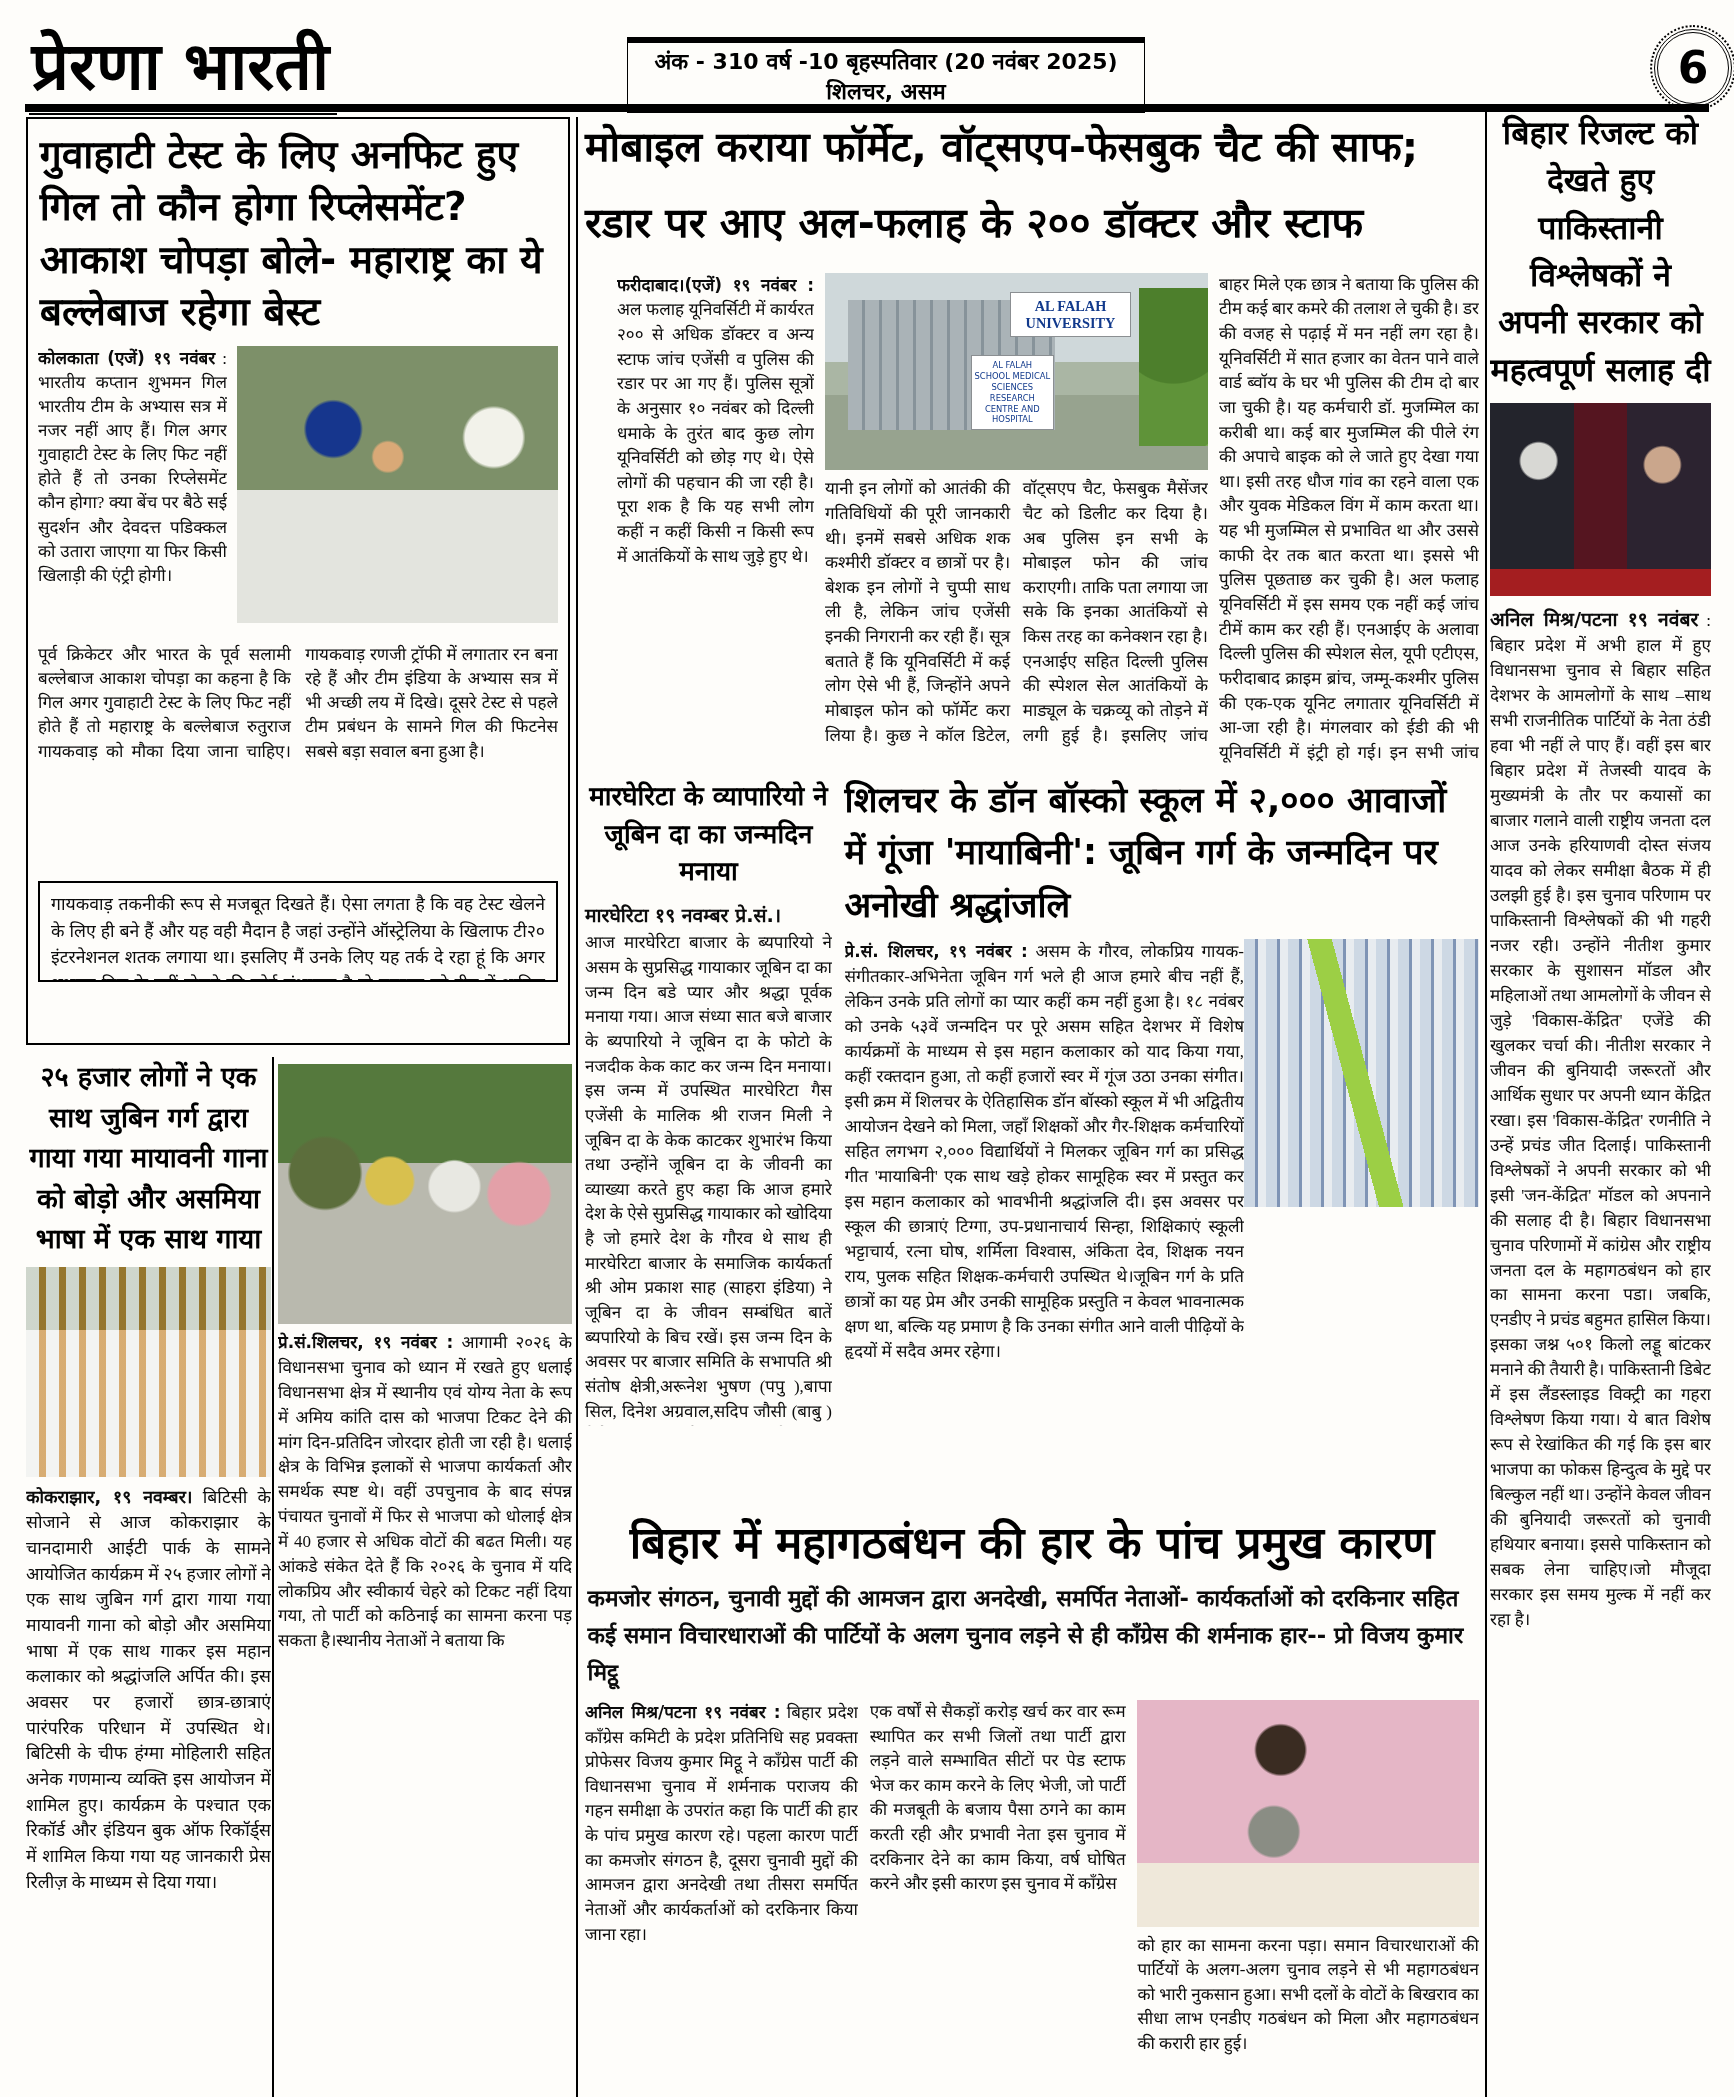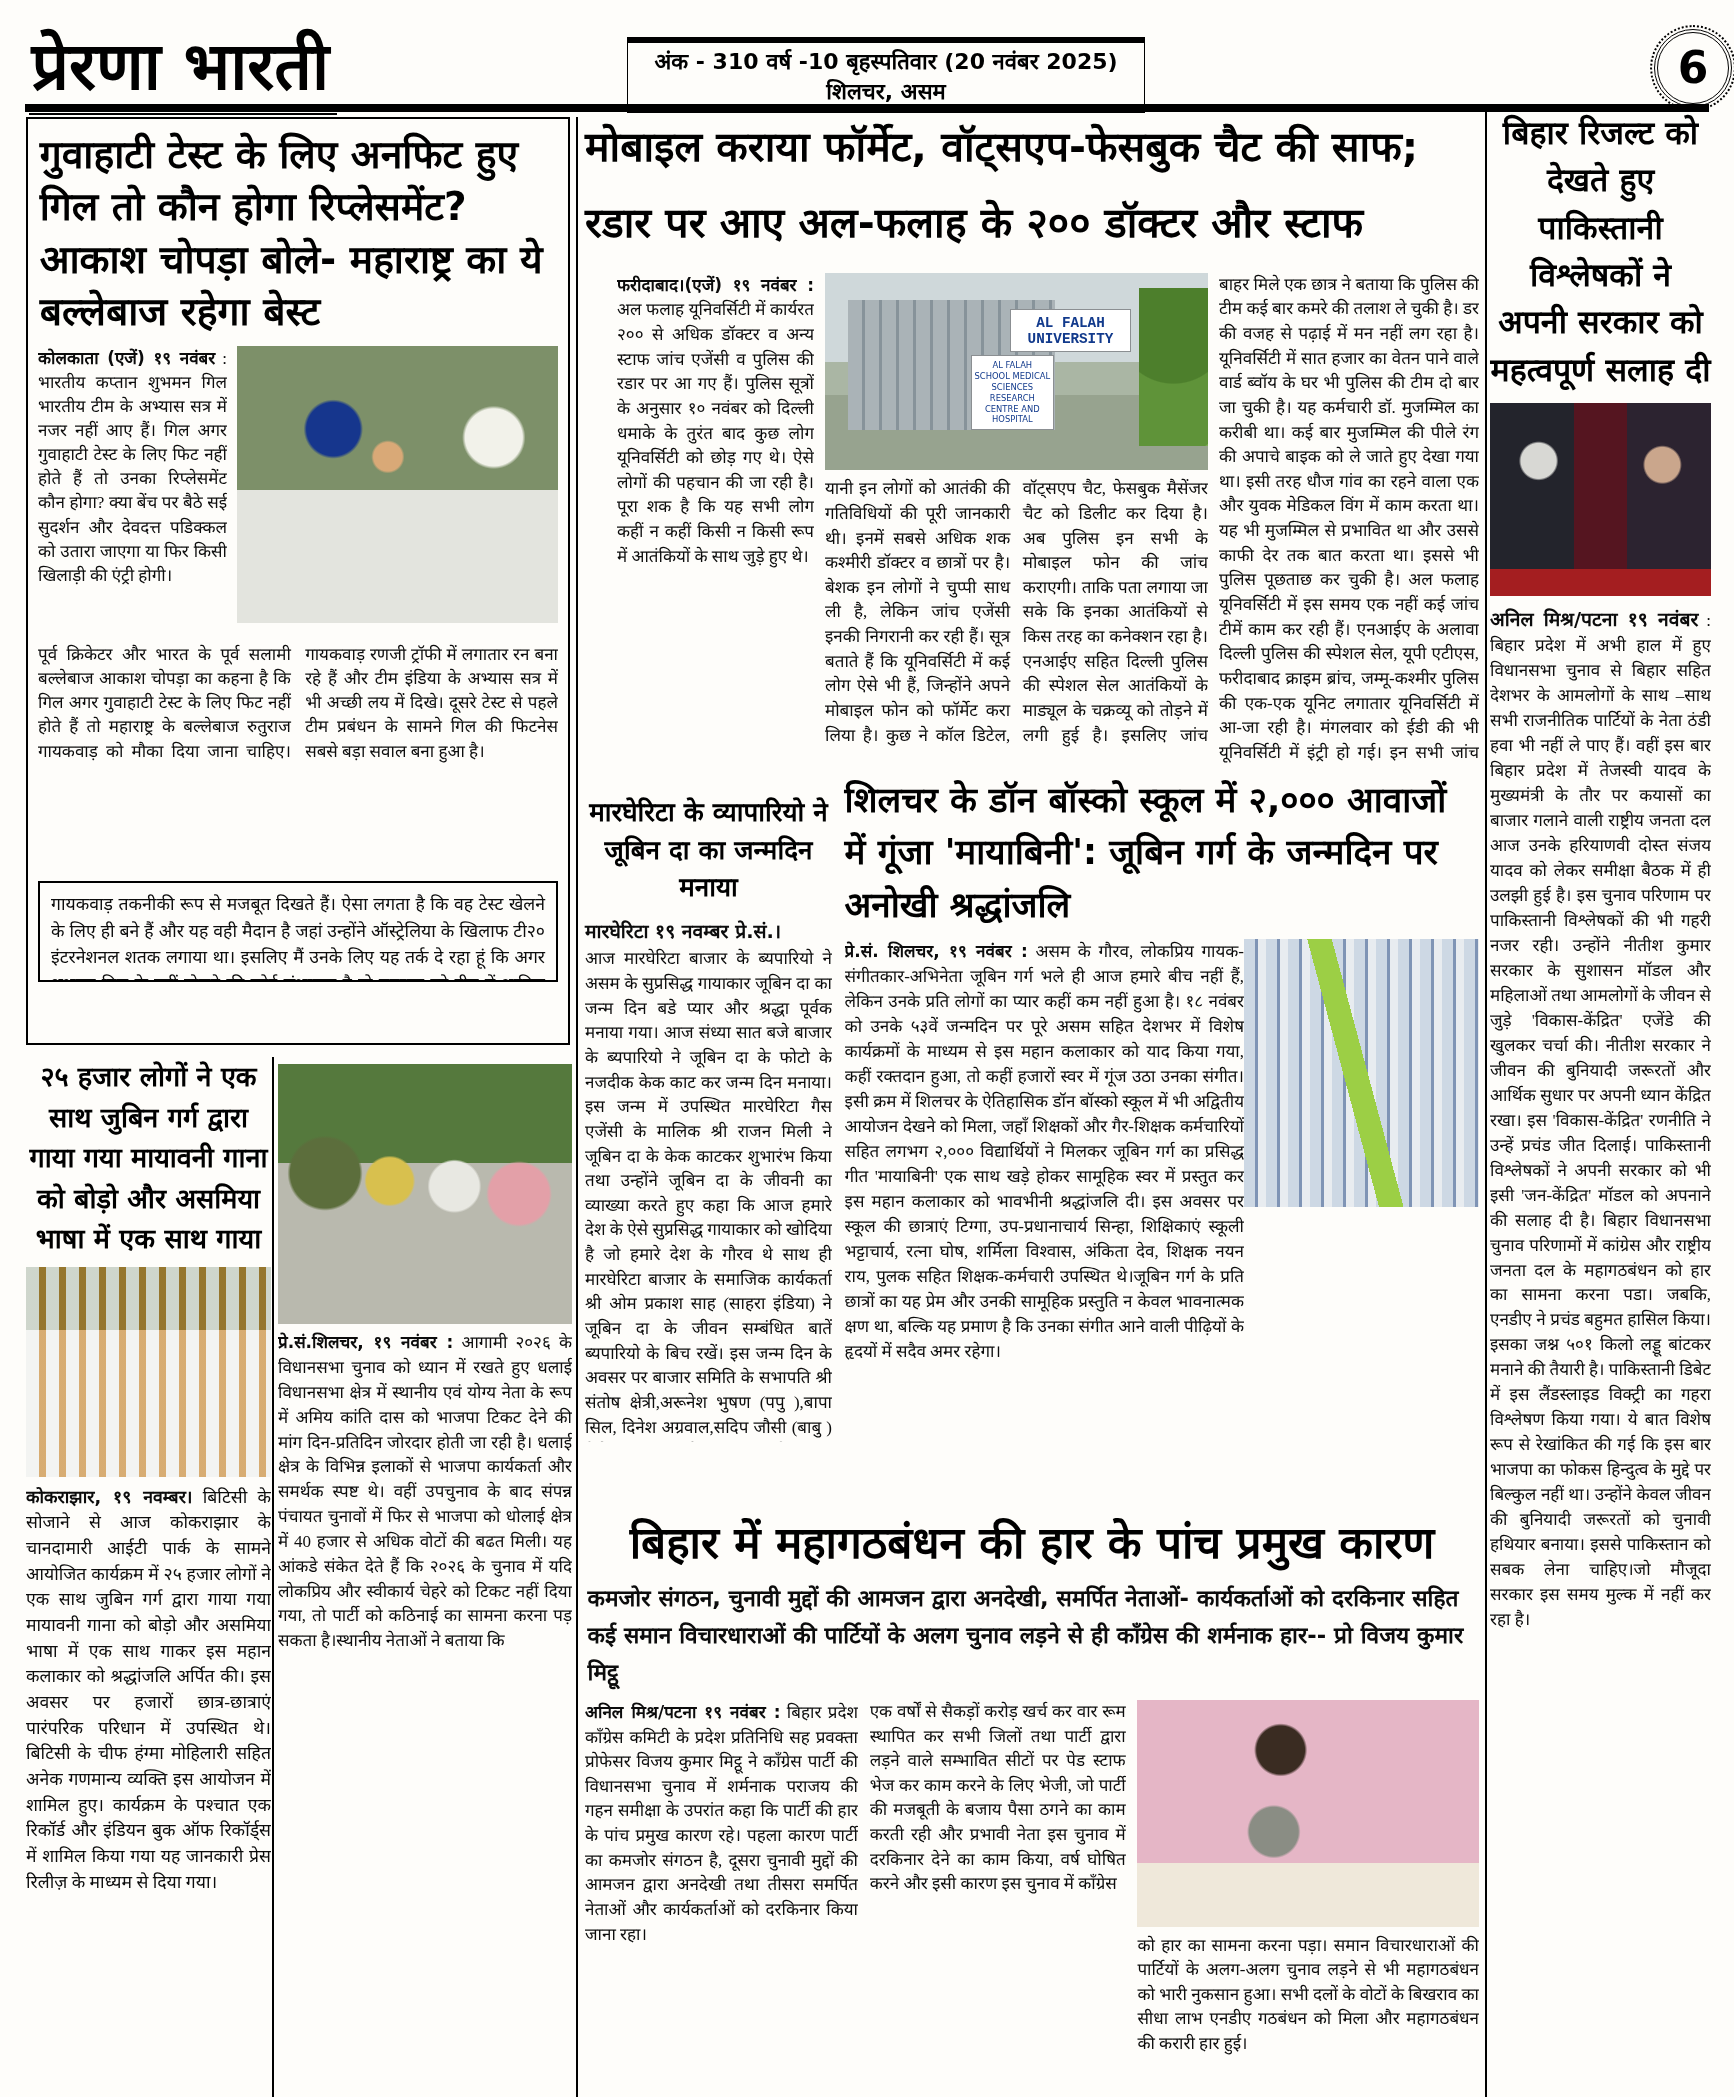--- a/index.html
+++ b/index.html
@@ -40,27 +40,27 @@
   .a2-headline{font-size:41px;line-height:1.85;}
   .a2-toprow{display:flex;gap:11px;margin-top:11px;height:491px;}
   .a2-col1{width:197px;font-size:17px;line-height:1.45;margin-left:32px;}
   .a2-mid{flex:1;display:flex;flex-direction:column;gap:7.6px;}
   .a2-photo{height:197px;background:linear-gradient(180deg,#cfd8da 0 45%,#aab6a4 45% 62%,#97a38f 62% 100%);}
   .a2-photo .bldg{position:absolute;left:6%;top:14%;width:54%;height:66%;
       background:repeating-linear-gradient(90deg,#aab3b7 0 14.3px,#87939a 14.3px 17px),linear-gradient(180deg,#b9c1c5,#9aa4a9);}
   .a2-photo .trees{position:absolute;right:0;top:8%;width:18%;height:80%;
       background:radial-gradient(circle at 50% 25%,#4d7f2c 0 45%,rgba(0,0,0,0) 46%),radial-gradient(circle at 45% 70%,#5f9339 0 50%,rgba(0,0,0,0) 51%),#7fae54;}
   .a2-photo .sign-a{position:absolute;right:20%;top:10%;width:30%;background:#fff;border:1.3px solid #8b8f92;
-      color:#123a8c;font-family:Liberation Mono, monospace;font-weight:700;font-size:14.3px;text-align:center;padding:4.2px 2.5px;margin-top:17px;}
+      color:#123a8c;font-family:Liberation Serif, serif;font-weight:700;font-size:14.3px;text-align:center;padding:4.2px 2.5px;}
   .a2-photo .sign-b{position:absolute;left:38%;top:42%;width:20%;background:#fff;border:1.3px solid #8b8f92;
       color:#123a8c;font-family:"DejaVu Sans",sans-serif;font-weight:400;font-size:8.4px;text-align:center;padding:3.4px 2.5px;line-height:1.3;}
   .a2-midtext{font-size:17px;line-height:1.45;column-count:2;column-gap:12.6px;height:277px;overflow:hidden;text-align:justify;}
   .a2-col4{width:260px;font-size:17px;line-height:1.45;}
   .a2-bottomrow{display:flex;gap:12.6px;margin-top:10px;height:676px;}
-  .margherita{width:247px;margin-top:16px;}
+  .margherita{width:247px;}
   .margherita .m-headline{font-size:26px;line-height:1.45;text-align:center;padding:4.2px 0 6.7px;}
   .margherita .m-dateline{font-size:19.3px;margin:3.4px 0;}
   .margherita .m-body{font-size:17px;line-height:1.45;height:495px;}
   .donbosco{flex:1;}
   .donbosco .d-headline{font-size:35px;line-height:1.5;padding-bottom:7.6px;}
   .d-flex{display:flex;}
   .d-body{flex:1;font-size:17px;line-height:1.47;height:520px;}
   .d-photo{width:235px;height:268px;
      background:
        linear-gradient(75deg,rgba(0,0,0,0) 0 44%,#9ccf45 44% 52%,rgba(0,0,0,0) 52%),

